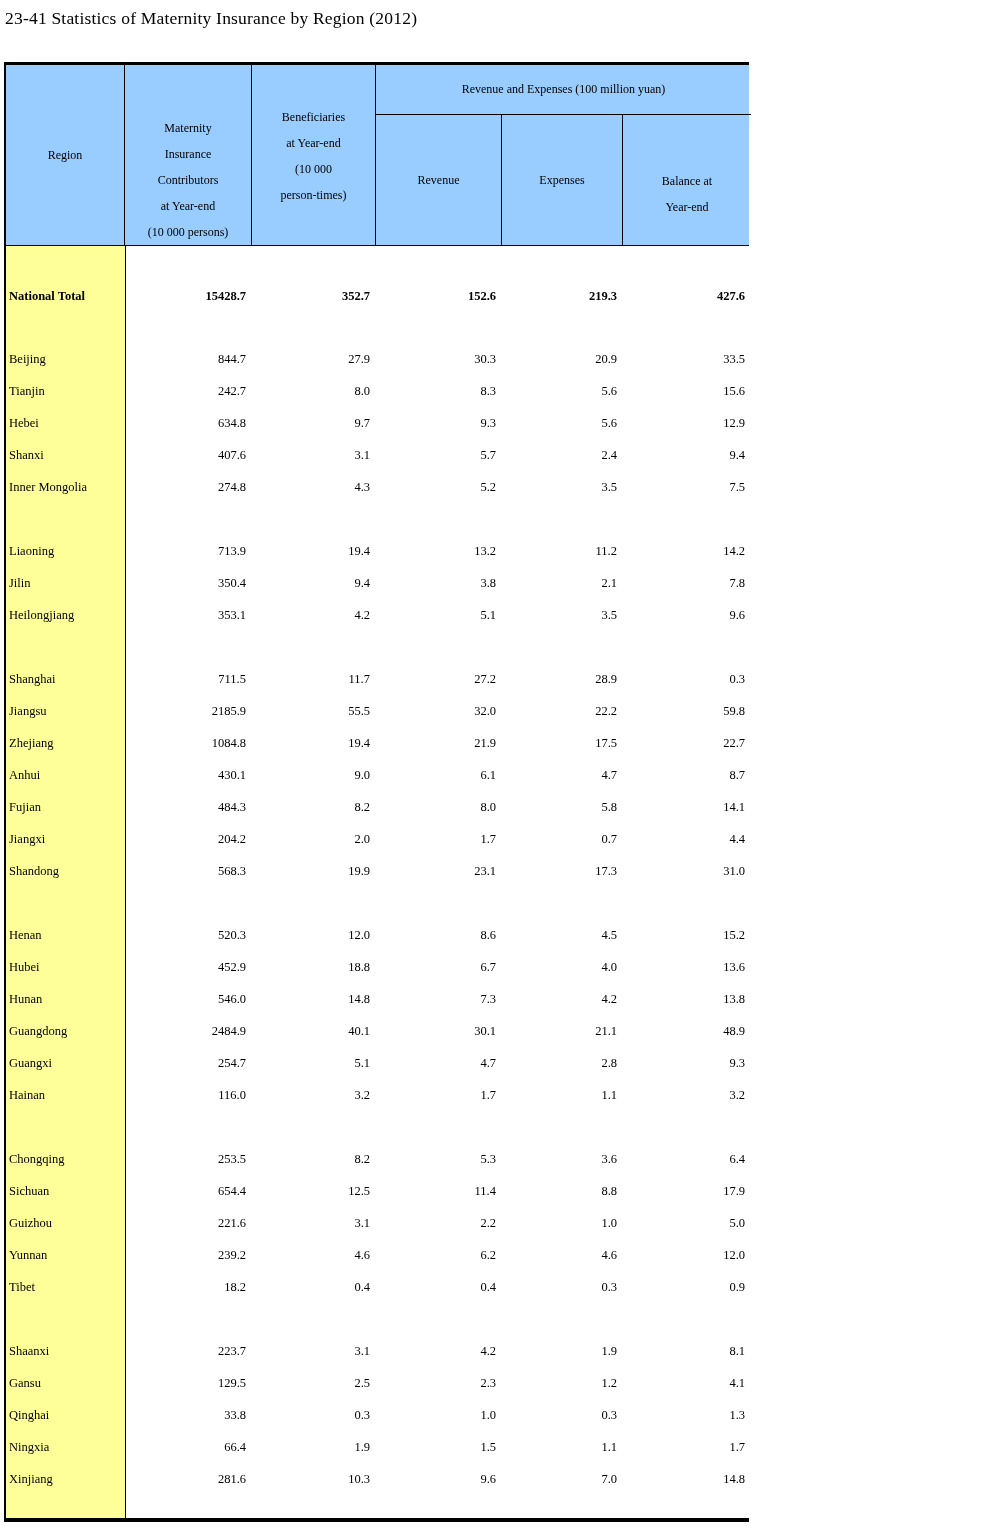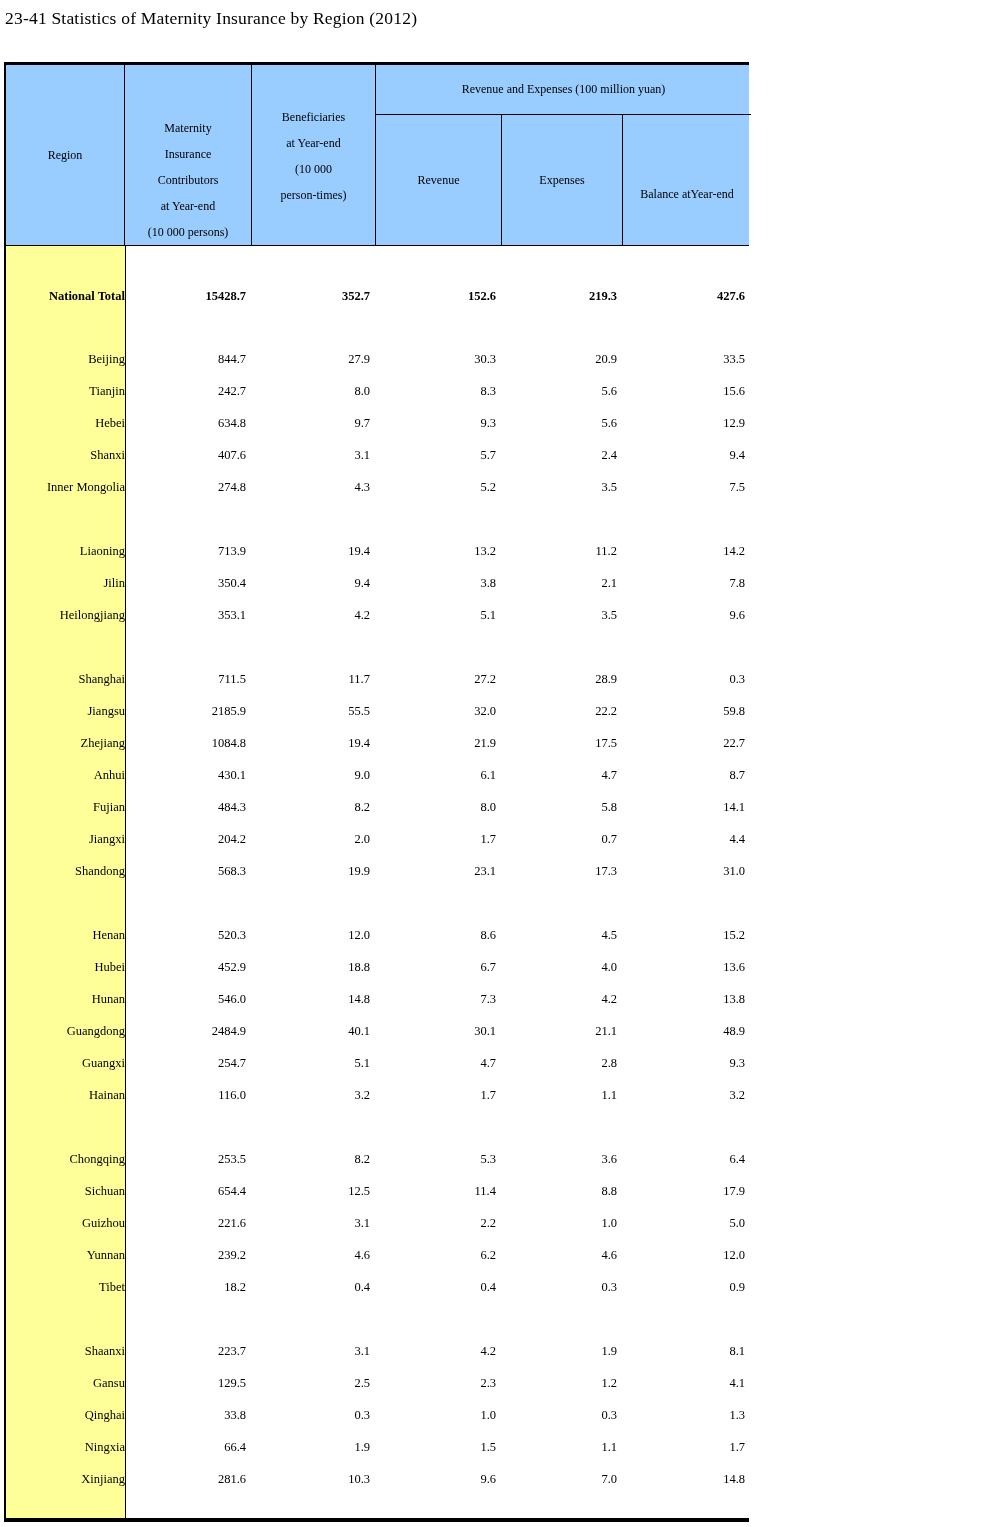--- a/index.html
+++ b/index.html
@@ -37,36 +37,36 @@
     justify-content: flex-end; line-height: 26px;
   }
   .th-multi.short { padding-bottom: 37px; }
   .rev-group { display: flex; flex-direction: column; }
   .rev-span {
     height: 50px; border-bottom: 1px solid #000;
     display: flex; align-items: center; justify-content: center;
   }
   .rev-cols { flex: 1; display: grid; grid-template-columns: 126px 121px 128px; }
   .rev-cols .th { display: flex; align-items: center; justify-content: center; }
-  .rev-cols .th:last-child { border-right: none; flex-direction: row; line-height: 26px; padding-top: 28px; }
+  .rev-cols .th:last-child { border-right: none; flex-direction: column; line-height: 26px; padding-top: 28px; }
   
   .tbody {
     background: linear-gradient(to right,
       #FFFF99 0px, #FFFF99 119px,
       #000000 119px, #000000 120px,
       #ffffff 120px);
     padding-bottom: 23px;
   }
   .row {
     display: grid;
     grid-template-columns: 119px 127px 124px 126px 121px 128px;
     height: 32px; align-items: center;
     font-size: 12.5px;
   }
-  .row .region { padding-left: 25px; text-align: right; }
+  .row .region { padding-left: 3px; }
   .row .num { text-align: right; padding-right: 6px; }
   .row-total { height: 82px; padding-top: 18px; font-weight: bold; }
   .sp15 { height: 15px; }
   .sp32 { height: 32px; }
 </style>
 </head>
 <body>
 
 <div class="page-title">23-41 Statistics of Maternity Insurance by Region (2012)</div>
 

